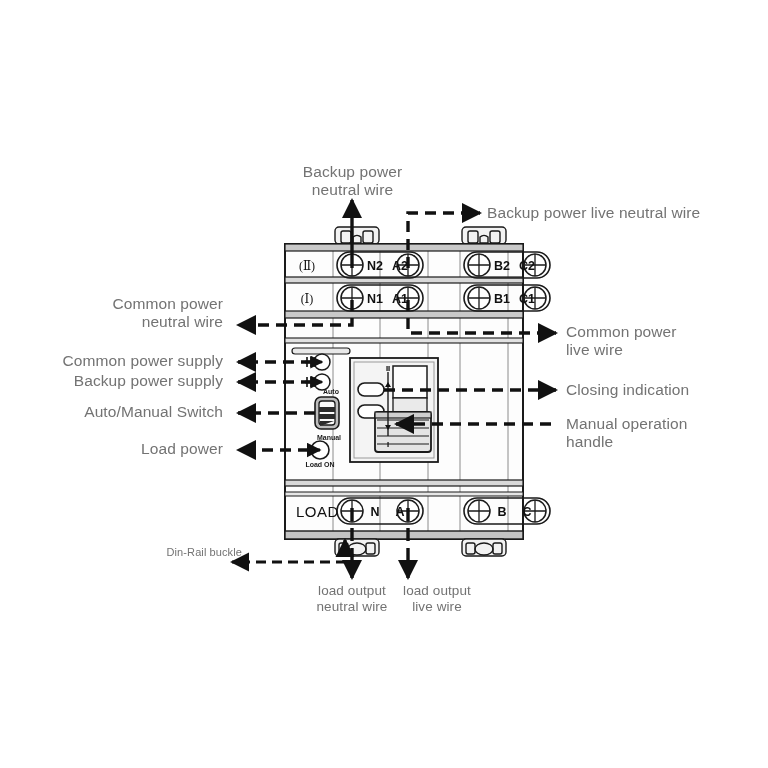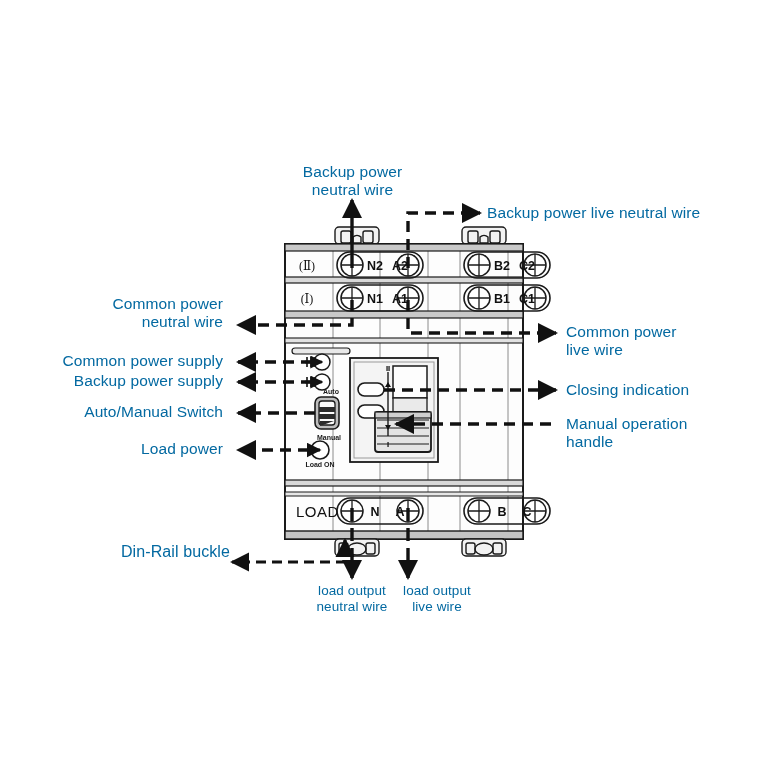--- a/index.html
+++ b/index.html
@@ -5,21 +5,21 @@
 <style>
   html,body{margin:0;padding:0;background:#ffffff;}
   body{
     width:768px;height:768px;position:relative;overflow:hidden;
     font-family:"Liberation Sans","DejaVu Sans",sans-serif;
     color:#111;
   }
   #stage{position:absolute;inset:0;}
   .lbl{
     position:absolute;font-size:15.5px;line-height:18px;
-    color:#0369a1;white-space:pre;letter-spacing:0.1px;
+    color:#737373;white-space:pre;letter-spacing:0.1px;
   }
   .lbl.r{text-align:right;}
   .lbl.l{text-align:left;}
   .lbl.c{text-align:center;}
   svg{position:absolute;left:0;top:0;}
   .tiny{font-size:7px;font-weight:bold;fill:#1a1a1a;
         font-family:"Liberation Sans","DejaVu Sans",sans-serif;}
   .term{font-size:12.5px;font-weight:bold;fill:#111;
         font-family:"Liberation Sans","DejaVu Sans",sans-serif;}
   .loadtxt{font-size:15px;fill:#111;letter-spacing:0.5px;
@@ -284,21 +284,21 @@
   <div class="lbl r" style="left:-5px;top:440px;width:228px;">Load power</div>
 
   <div class="lbl l" style="left:566px;top:323px;width:200px;">Common power
 live wire</div>
 
   <div class="lbl l" style="left:566px;top:381px;width:200px;">Closing indication</div>
 
   <div class="lbl l" style="left:566px;top:415px;width:200px;">Manual operation
 handle</div>
 
-  <div class="lbl r" style="left:60px;top:543px;width:170px;font-size:16px;">Din-Rail buckle</div>
+  <div class="lbl r" style="left:72px;top:543px;width:170px;font-size:11px;">Din-Rail buckle</div>
 
   <div class="lbl c" style="left:288px;top:583px;width:128px;font-size:13.5px;line-height:16px;">load output
 neutral wire</div>
 
   <div class="lbl c" style="left:382px;top:583px;width:110px;font-size:13.5px;line-height:16px;">load output
 live wire</div>
 
 </div>
 
 </body></html>

